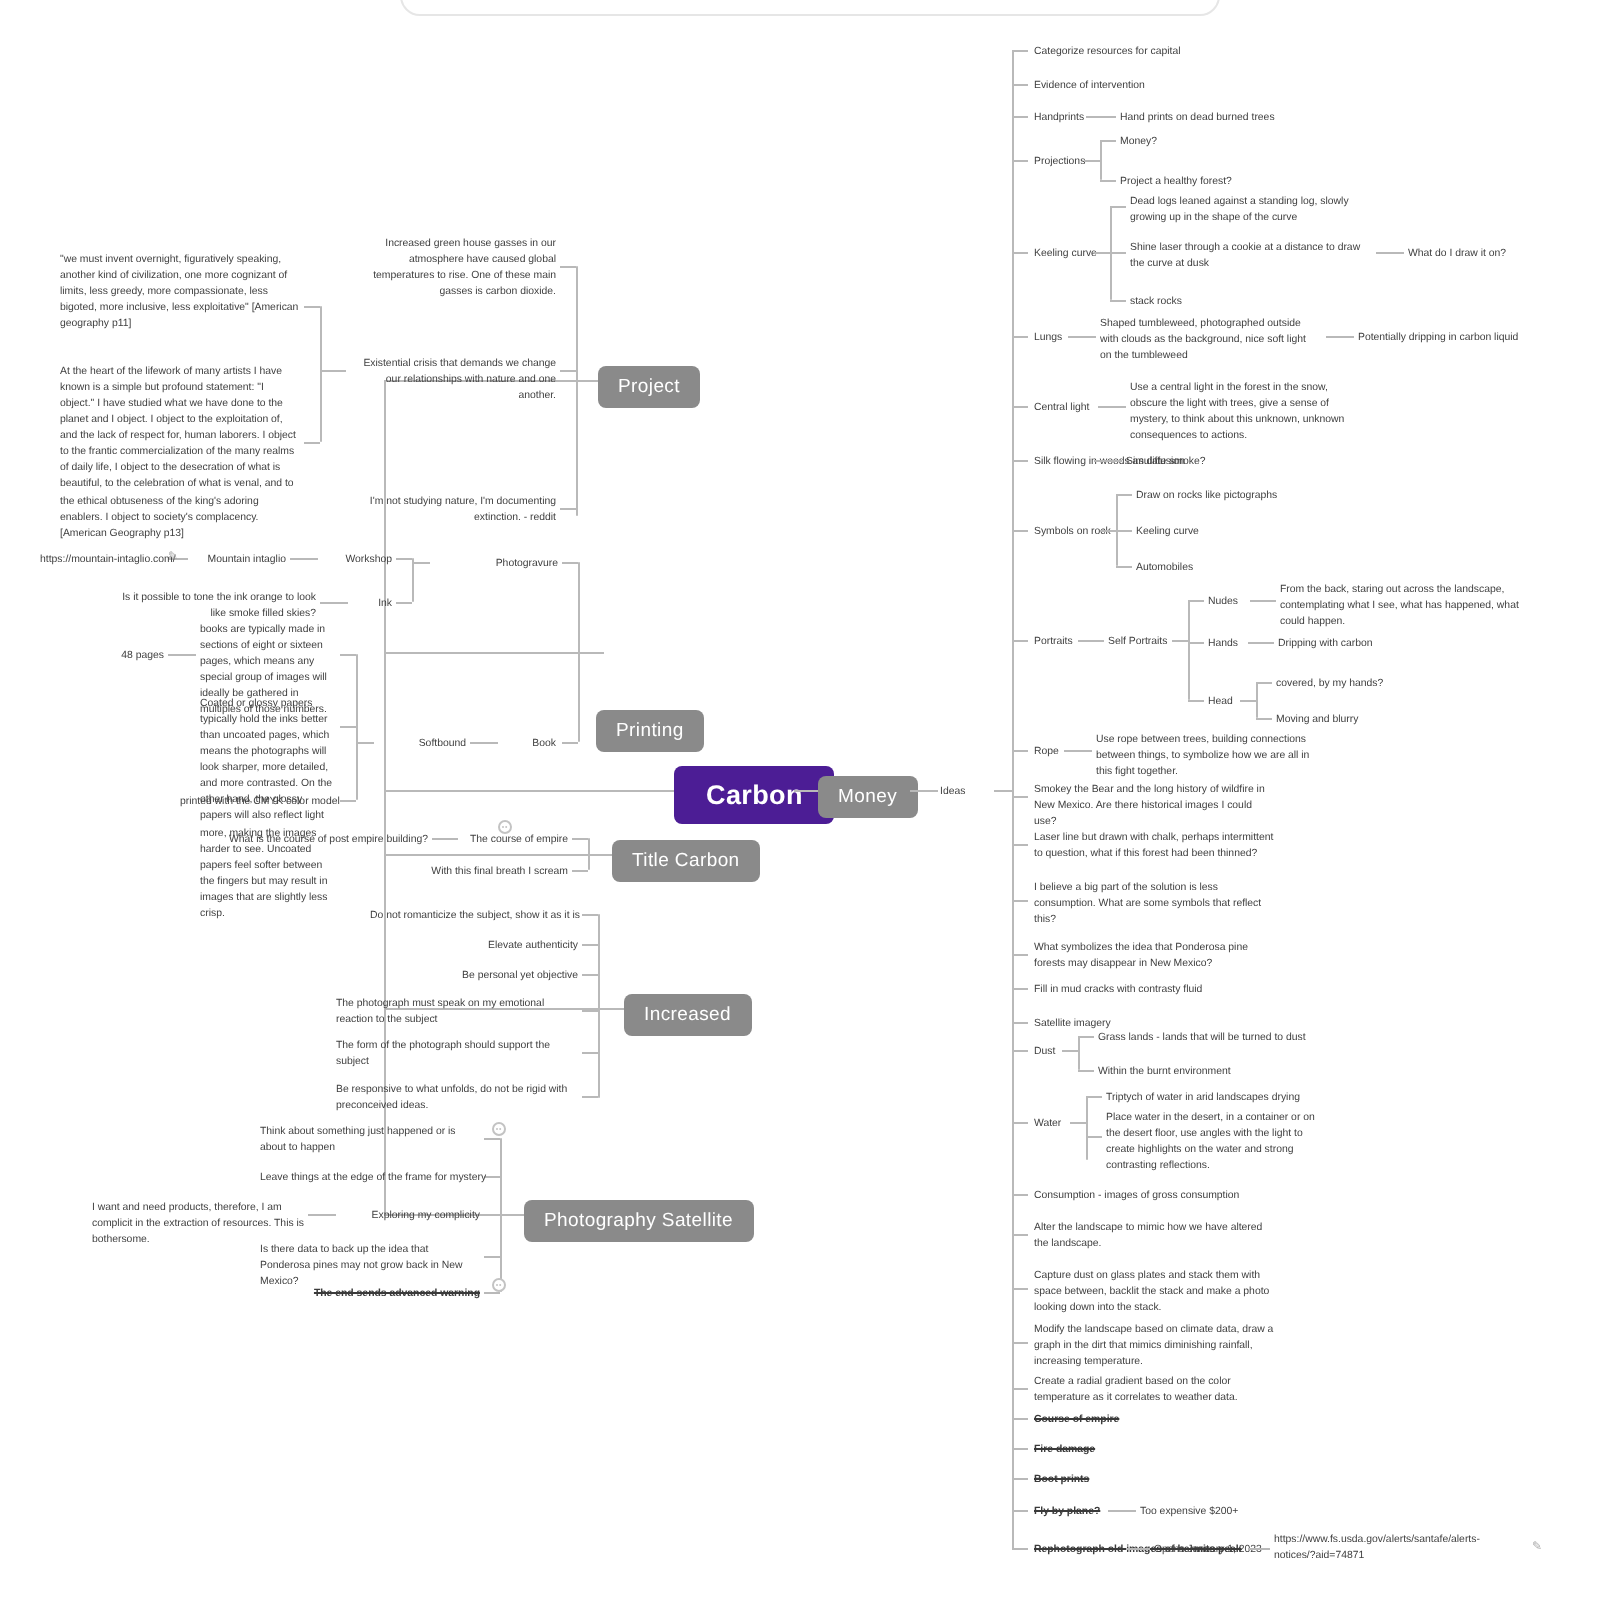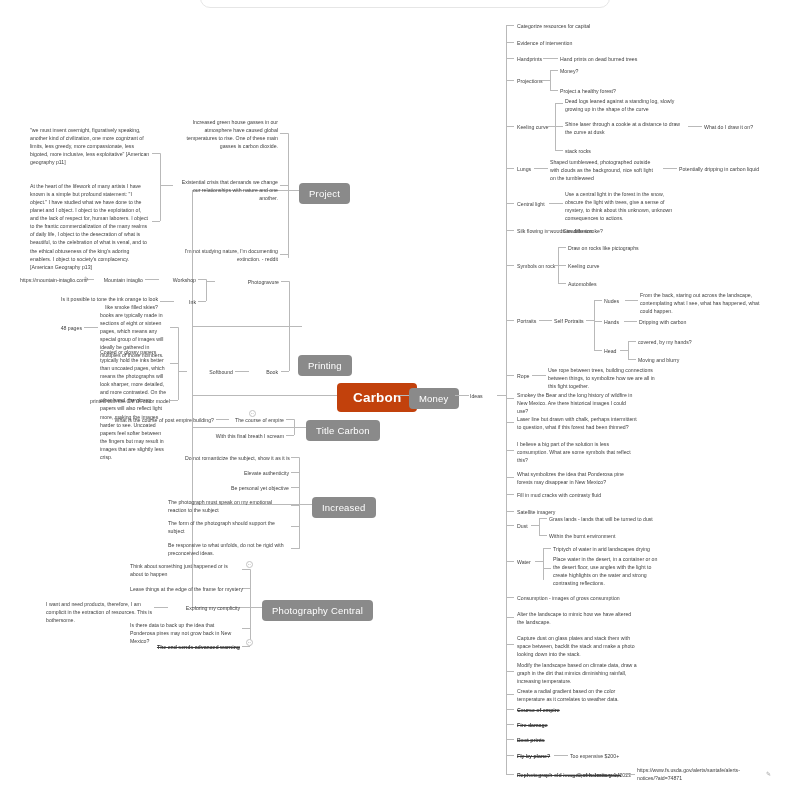--- a/index.html
+++ b/index.html
@@ -20,21 +20,21 @@
   
   .h{position:absolute;height:0;border-top:1px solid #b9b9b9;}
   .v{position:absolute;width:0;border-left:1px solid #b9b9b9;}
   .v.round{border-radius:3px;}
 
   
   .box{
     position:absolute;display:flex;align-items:center;justify-content:center;
     border-radius:4px;color:#ffffff;letter-spacing:.2px;white-space:nowrap;
   }
-  .box.root{background:#c2410c;font-size:13.5px;font-weight:bold;padding:7px 16px;}
+  .box.root{background:#4c1d95;font-size:13.5px;font-weight:bold;padding:7px 16px;}
   .box.branch{background:#8a8a8a;font-size:9.5px;padding:5px 10px;}
 
   
   .t{
     position:absolute;font-size:5.2px;line-height:1.55;color:#3f3f3f;
     white-space:normal;
   }
   .t.r{text-align:right;}
   .t.l{text-align:left;}
   .t.nw{white-space:nowrap;}
@@ -166,21 +166,21 @@
 
   <div class="h" style="left:291px;top:505px;width:8px;"></div>
   <div class="t l" style="left:168px;top:498px;width:120px;">The photograph must speak on my emotional reaction to the subject</div>
 
   <div class="h" style="left:291px;top:526px;width:8px;"></div>
   <div class="t l" style="left:168px;top:519px;width:120px;">The form of the photograph should support the subject</div>
 
   <div class="h" style="left:291px;top:548px;width:8px;"></div>
   <div class="t l" style="left:168px;top:541px;width:120px;">Be responsive to what unfolds, do not be rigid with preconceived ideas.</div>
 
-  <div class="box branch" style="left:262px;top:600px;">Photography Central</div>
+  <div class="box branch" style="left:262px;top:600px;">Photography Satellite</div>
   <div class="h" style="left:192px;top:607px;width:70px;"></div>
 
   <div class="v round" style="left:250px;top:569px;height:77px;"></div>
   <div class="h" style="left:250px;top:607px;width:12px;"></div>
 
   <div class="dot" style="left:246px;top:561px;"></div>
 
   <div class="h" style="left:242px;top:569px;width:8px;"></div>
   <div class="t l" style="left:130px;top:562px;width:110px;">Think about something just happened or is about to happen</div>
 

